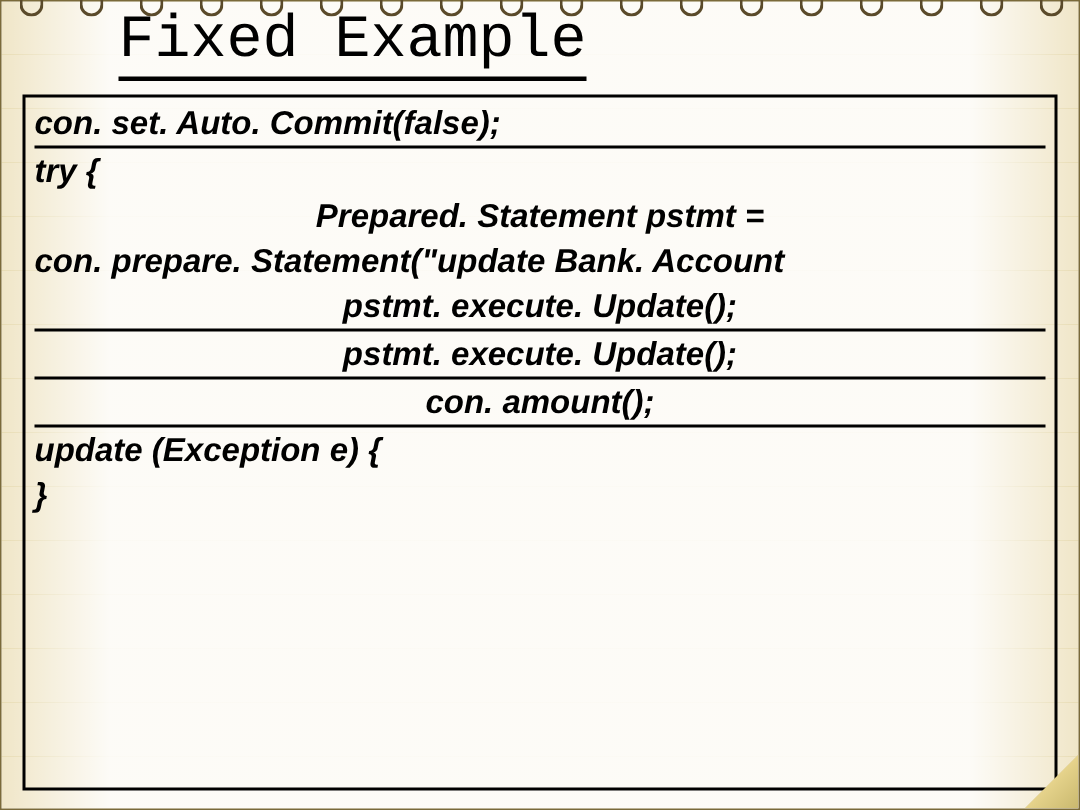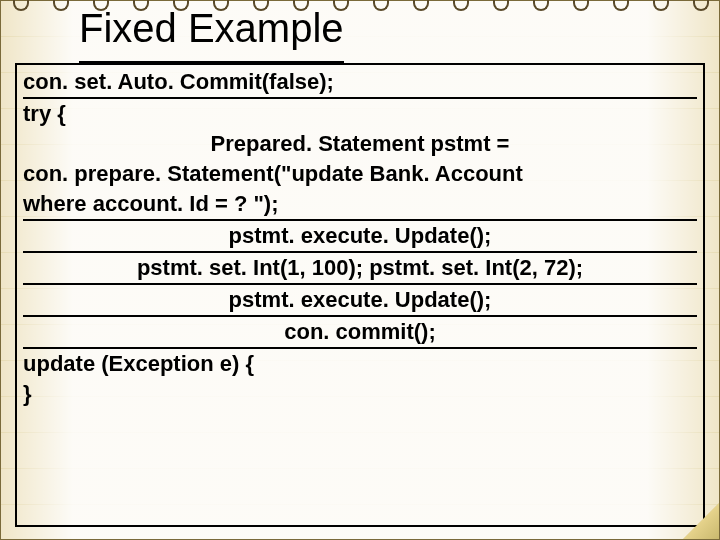--- a/index.html
+++ b/index.html
@@ -39,40 +39,41 @@
     border-top: none;
     border-radius: 0 0 10px 10px;
     background: transparent;
   }
   .title {
     position: absolute;
     top: 6px;
     left: 78px;
     font-size: 40px;
     font-weight: 400;
-    font-family: Liberation Sans, sans-serif;
+    font-family: Liberation Mono, monospace;
     color: #000;
     border-bottom: 3px solid #000;
-    padding-bottom: 12px;
+    padding-bottom: 2px;
     line-height: 1.05;
   }
   .code {
     position: absolute;
     top: 62px;
     left: 14px;
     right: 14px;
     bottom: 12px;
     border: 2px solid #000;
     background: rgba(255,255,255,0.0);
     box-sizing: border-box;
     font-size: 22px;
     line-height: 30px;
     font-weight: 700;
     color: #000;
     padding: 2px 6px;
+    font-style: italic;
   }
   .code .line {
     border-bottom: 2px solid #000;
     white-space: pre;
     padding-left: 0;
   }
   .code .line:last-child {
     border-bottom: none;
   }
   .code .noborder {
@@ -126,23 +127,21 @@
     <span class="ring" style="left:692px"></span>
   </div>
 
   <div class="title">Fixed Example</div>
 
   <div class="code">
     <div class="line">con. set. Auto. Commit(false);</div>
     <div class="line noborder">try {</div>
     <div class="line noborder ind1">Prepared. Statement pstmt =</div>
     <div class="line noborder ind2">con. prepare. Statement("update Bank. Account</div>
-    <div class="line ind3">where account. Id = ? ");</div>
     <div class="line ind1">pstmt. execute. Update();</div>
-    <div class="line ind1">pstmt. set. Int(1, 100); pstmt. set. Int(2, 72);</div>
     <div class="line ind1">pstmt. execute. Update();</div>
-    <div class="line ind1">con. commit();</div>
+    <div class="line ind1">con. amount();</div>
     <div class="line noborder">update (Exception e) {</div>
     <div class="line" style="border-bottom:none">}</div>
   </div>
 
   <div class="fold2"></div>
 </div>
 
 </body></html>

